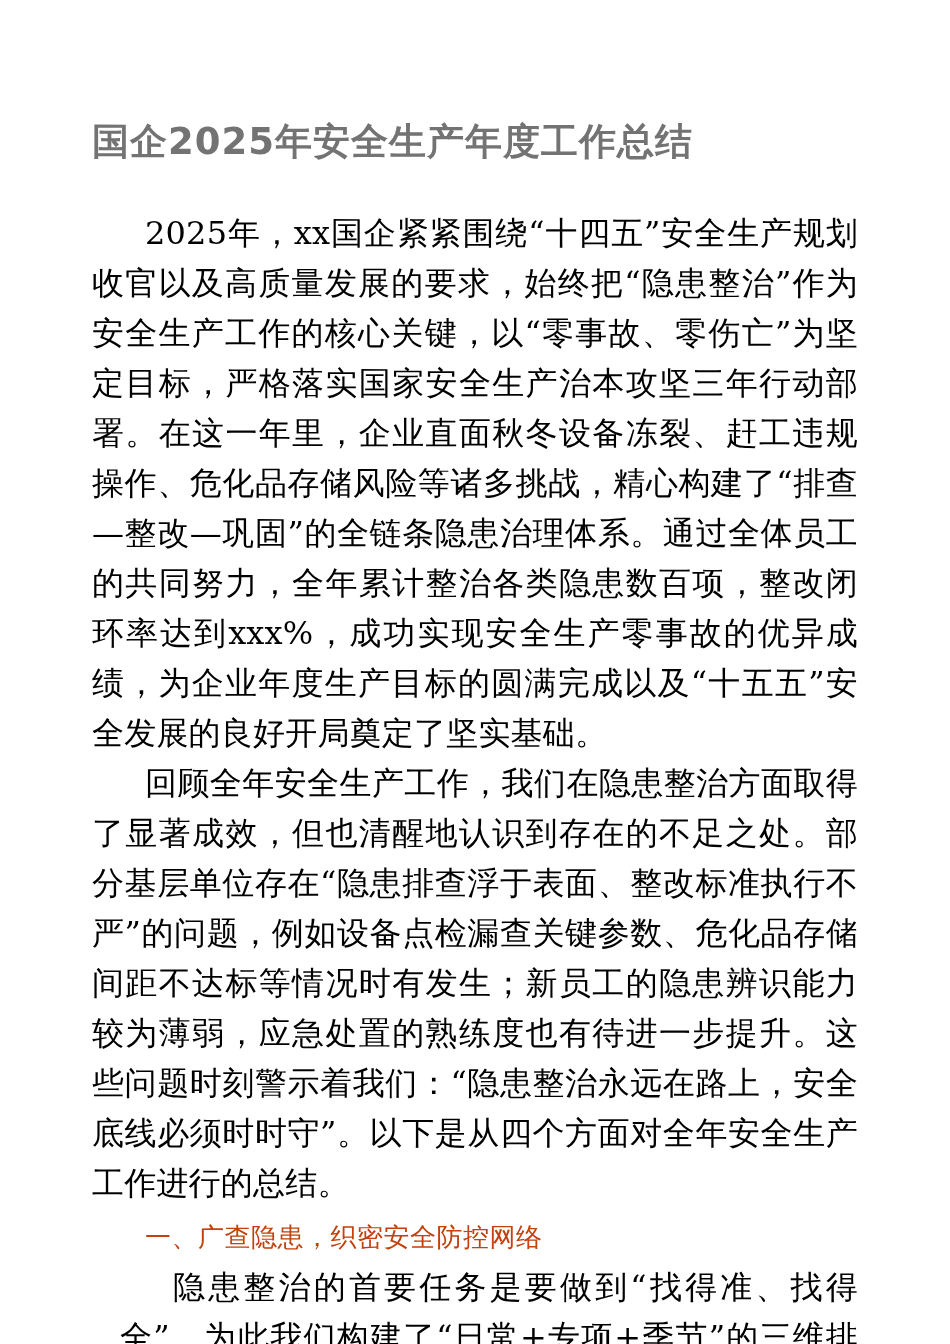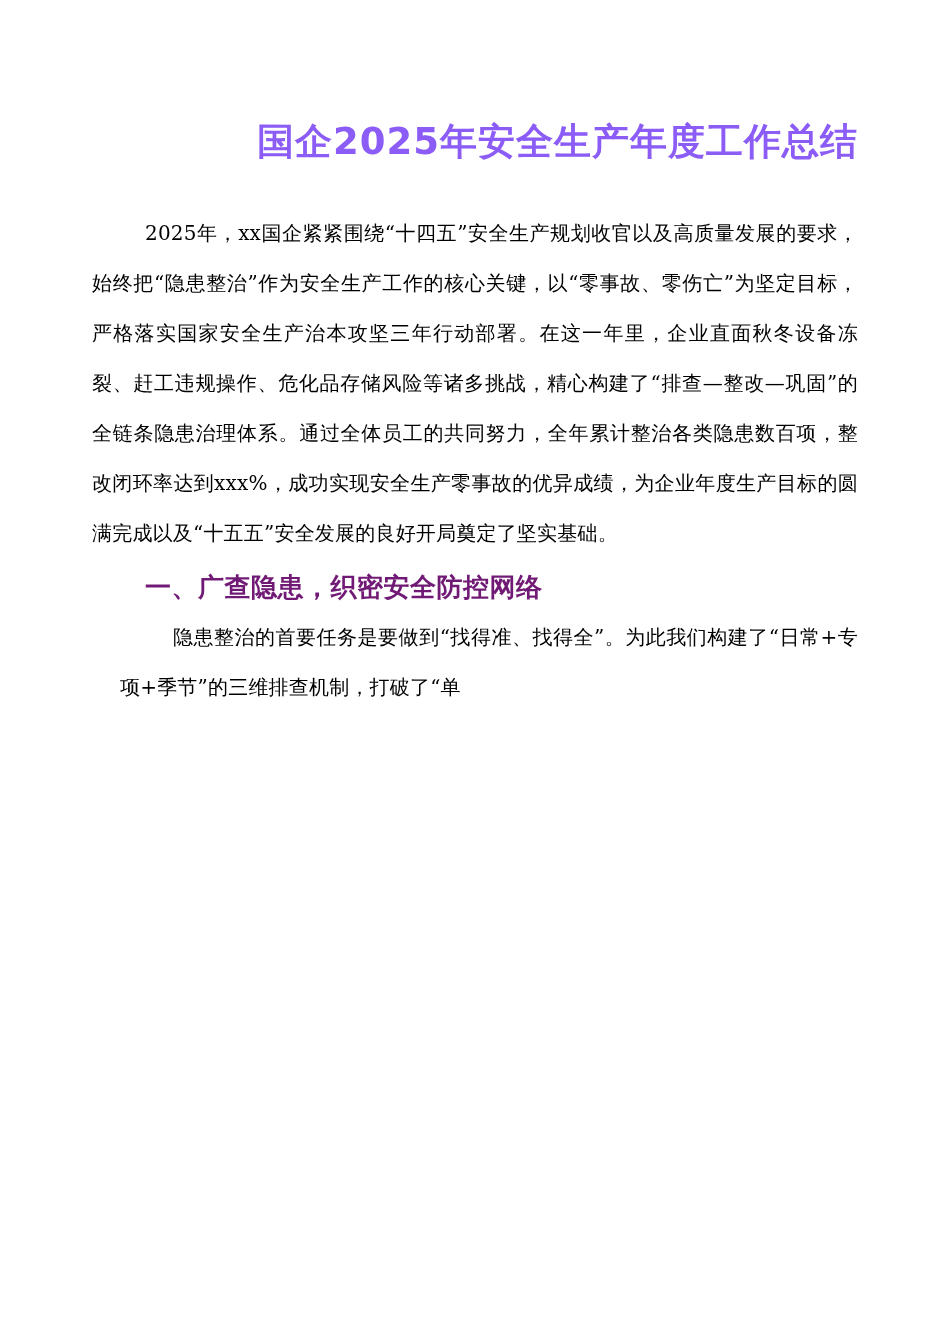--- a/index.html
+++ b/index.html
@@ -20,60 +20,61 @@
     box-sizing: border-box;
     padding: 118px 92px 0 92px;
     background: #ffffff;
     position: relative;
   }
   .doc-title {
     font-family: "DejaVu Sans", "Liberation Sans", sans-serif;
     font-weight: bold;
     font-size: 37px;
     line-height: 1.3;
-    text-align: right;
+    text-align: left;
     letter-spacing: 1px;
     margin: 0 0 42px 0;
-    color: #8b5cf6;
+    color: #737373;
   }
   .para {
     font-family: "DejaVu Serif", "Liberation Serif", serif;
-    font-size: 20px;
+    font-size: 32px;
     line-height: 50px;
     text-align: justify;
     text-align-last: left;
     text-justify: inter-ideograph;
     margin: 0 0 0 0;
     text-indent: 53px;
     letter-spacing: 0.2px;
     color: #000000;
   }
   .heading {
     font-family: "DejaVu Sans", "Liberation Sans", sans-serif;
-    font-weight: bold;
+    font-weight: normal;
     font-size: 26px;
     line-height: 50px;
     margin: 4px 0 0 0;
     text-indent: 53px;
     letter-spacing: 0.5px;
-    color: #701a75;
+    color: #c2410c;
   }
   .clip-last {
     max-height: 104px;
     overflow: hidden;
     margin-left: 28px;
   }
 </style>
 </head>
 <body>
 
 <div class="page">
 
   <h1 class="doc-title">国企2025年安全生产年度工作总结</h1>
 
   <p class="para">2025年，xx国企紧紧围绕“十四五”安全生产规划收官以及高质量发展的要求，始终把“隐患整治”作为安全生产工作的核心关键，以“零事故、零伤亡”为坚定目标，严格落实国家安全生产治本攻坚三年行动部署。在这一年里，企业直面秋冬设备冻裂、赶工违规操作、危化品存储风险等诸多挑战，精心构建了“排查—整改—巩固”的全链条隐患治理体系。通过全体员工的共同努力，全年累计整治各类隐患数百项，整改闭环率达到xxx%，成功实现安全生产零事故的优异成绩，为企业年度生产目标的圆满完成以及“十五五”安全发展的良好开局奠定了坚实基础。</p>
 
+  <p class="para">回顾全年安全生产工作，我们在隐患整治方面取得了显著成效，但也清醒地认识到存在的不足之处。部分基层单位存在“隐患排查浮于表面、整改标准执行不严”的问题，例如设备点检漏查关键参数、危化品存储间距不达标等情况时有发生；新员工的隐患辨识能力较为薄弱，应急处置的熟练度也有待进一步提升。这些问题时刻警示着我们：“隐患整治永远在路上，安全底线必须时时守”。以下是从四个方面对全年安全生产工作进行的总结。</p>
 
   <h2 class="heading">一、广查隐患，织密安全防控网络</h2>
 
   <p class="para clip-last">隐患整治的首要任务是要做到“找得准、找得全”。为此我们构建了“日常+专项+季节”的三维排查机制，打破了“单</p>
 
 </div>
 
 </body></html>

